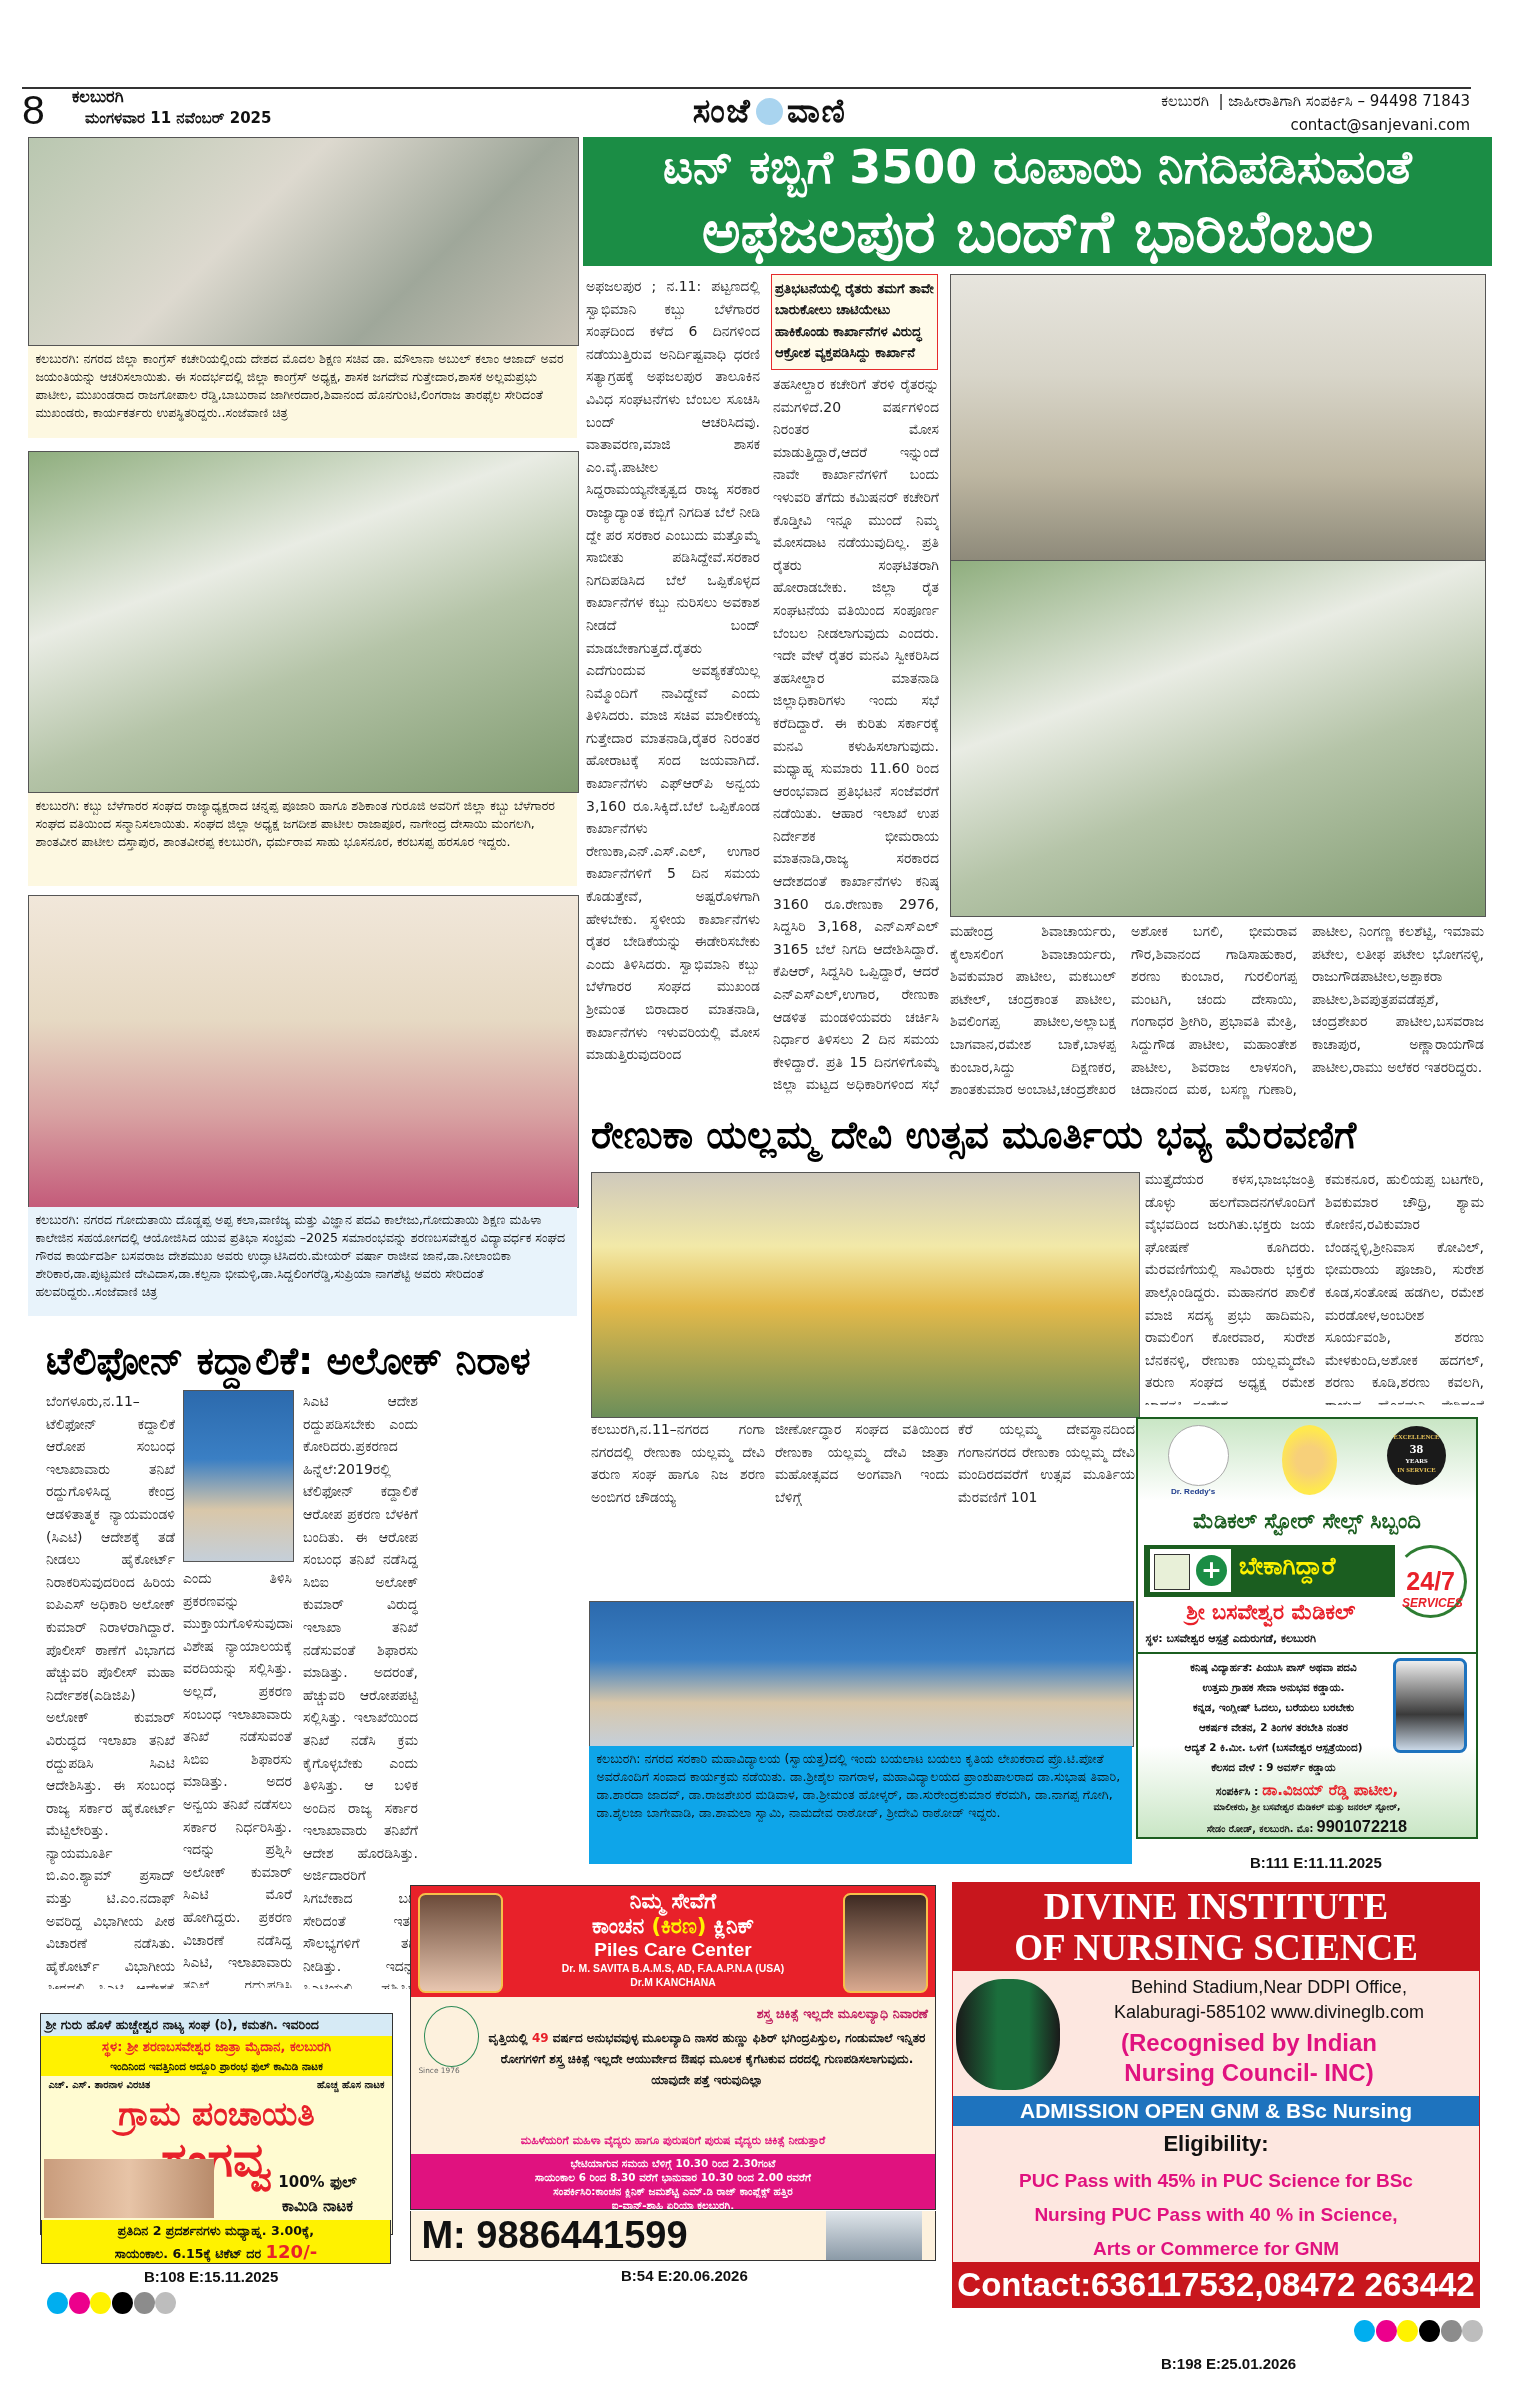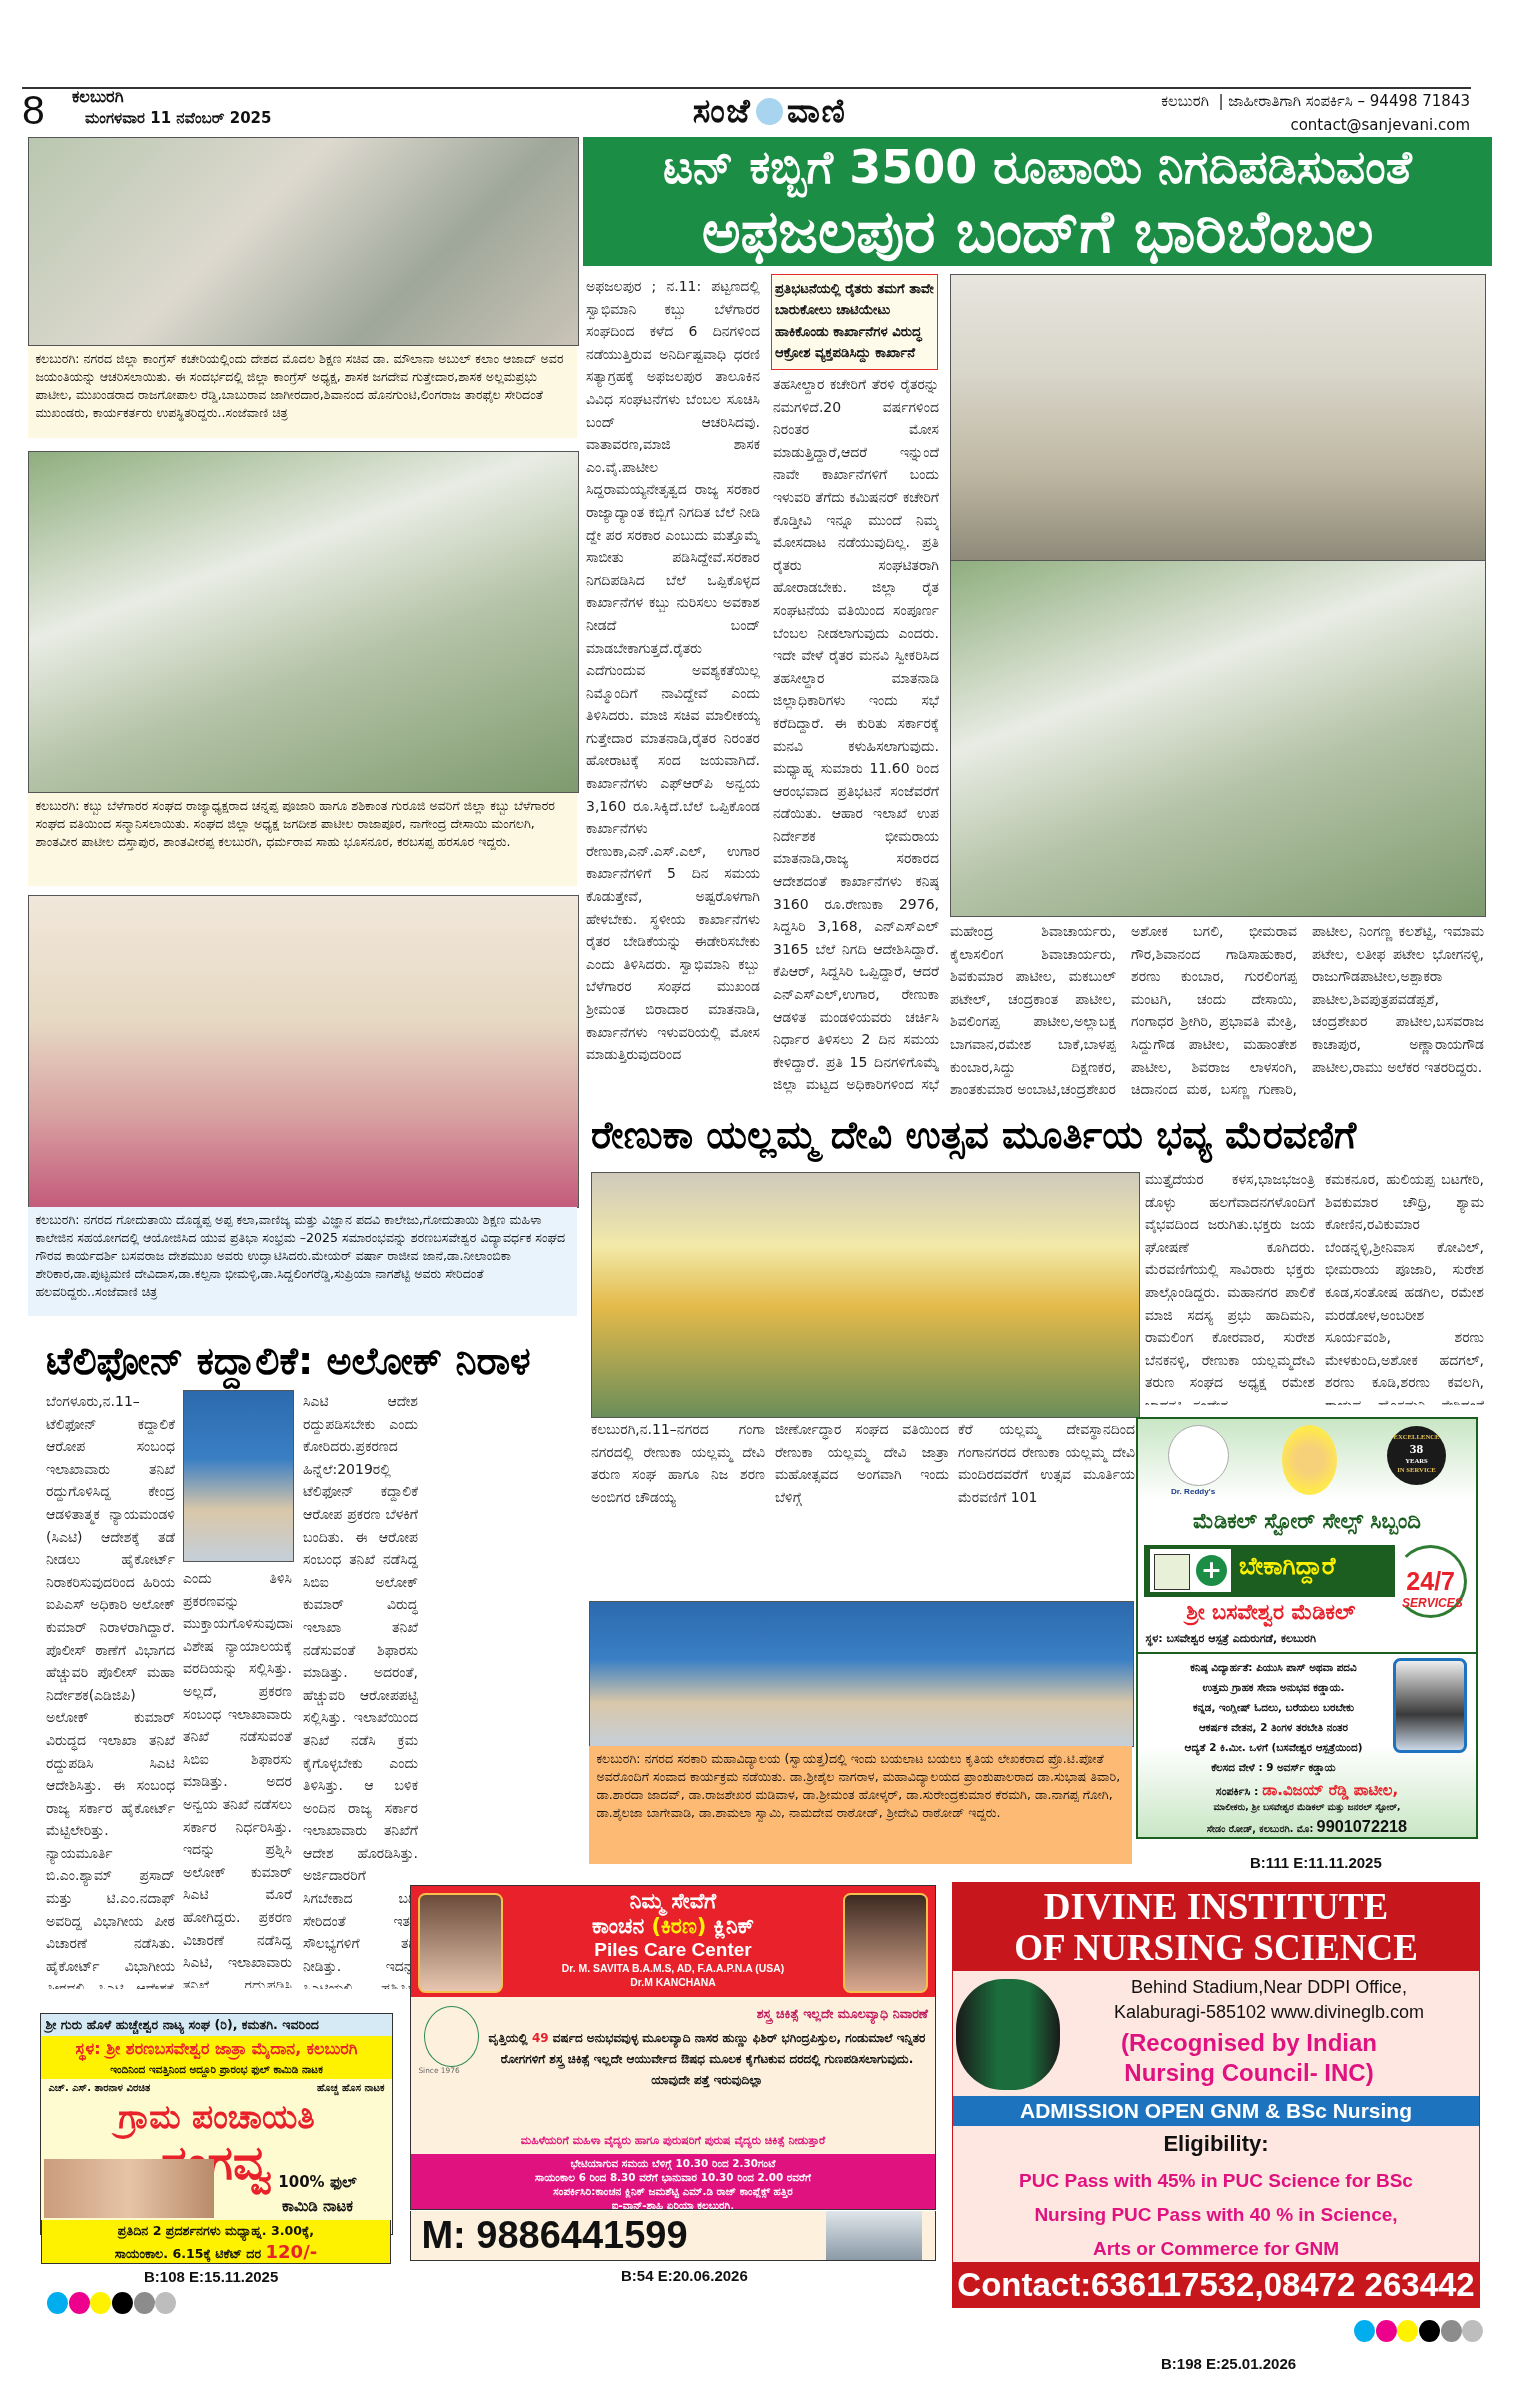--- a/index.html
+++ b/index.html
@@ -13,21 +13,21 @@
   .hdr-right{position:absolute;right:58px;top:89px;text-align:right;font-size:15px;line-height:24px;}
   .photo{position:absolute;background:linear-gradient(135deg,#b9c7b0 0%,#ddd9cf 40%,#9fa79a 70%,#c9c4b7 100%);border:0.7px solid #555;}
   .photo.green{background:linear-gradient(160deg,#8fae7e 0%,#e9ece4 35%,#b5c4a8 60%,#7f9a6f 100%);}
   .photo.stage{background:linear-gradient(180deg,#f1e7da 0%,#e6d9c3 40%,#d8a2a2 70%,#c45b7a 100%);}
   .photo.blue{background:linear-gradient(180deg,#2c6aad 0%,#3a7fc4 40%,#d9c7a9 70%,#c5cfd9 100%);}
   .photo.crowd{background:linear-gradient(180deg,#e7e5de 0%,#d8d5c9 35%,#bdb6a1 70%,#8e8a7a 100%);}
   .photo.temple{background:linear-gradient(180deg,#cfc9bc 0%,#f2e9a8 30%,#e3b94a 55%,#6b8e5a 100%);}
   .caption{position:absolute;font-size:12.6px;line-height:18px;padding:4.4px 7.4px;box-sizing:border-box;}
   .cap-yellow{background:#fdf8e1;}
   .cap-blue{background:#e8f3fb;}
-  .cap-pink{background:#fdba74;}
+  .cap-pink{background:#0ea5e9;}
   .green-banner{position:absolute;left:583px;top:137px;width:909px;height:129px;background:#1b8d45;color:#fff;text-align:center;font-weight:bold;}
   .green-banner .l1{font-size:46px;line-height:61px;}
   .green-banner .l2{font-size:59px;line-height:68px;}
   .col-text{position:absolute;font-size:14px;line-height:22.6px;text-align:justify;overflow:hidden;color:#222;}
   .highlight-box{position:absolute;left:771px;top:274px;width:167px;height:96px;border:1.5px solid #e52b2b;background:#fffbea;font-size:13.3px;font-weight:bold;line-height:21.4px;padding:3px;box-sizing:border-box;overflow:hidden;}
   .head-black{position:absolute;font-weight:bold;color:#000;white-space:nowrap;}
   .ad-block{position:absolute;box-sizing:border-box;overflow:hidden;}
   .ad-code{position:absolute;font-family:"Liberation Sans",sans-serif;font-weight:bold;font-size:15px;}
   .cmyk{position:absolute;display:flex;gap:0.7px;}
   .cmyk span{width:21px;height:22px;border-radius:50%;display:inline-block;}
@@ -82,21 +82,21 @@
 <div class="caption cap-pink" style="left:589px;top:1746px;width:543px;height:118px;">ಕಲಬುರಗಿ: ನಗರದ ಸರಕಾರಿ ಮಹಾವಿದ್ಯಾಲಯ (ಸ್ವಾಯತ್ತ)ದಲ್ಲಿ ಇಂದು ಬಯಲಾಟ ಬಯಲು ಕೃತಿಯ ಲೇಖಕರಾದ ಪ್ರೊ.ಟಿ.ಪೋತೆ ಅವರೊಂದಿಗೆ ಸಂವಾದ ಕಾರ್ಯಕ್ರಮ ನಡೆಯಿತು. ಡಾ.ಶ್ರೀಶೈಲ ನಾಗರಾಳ, ಮಹಾವಿದ್ಯಾಲಯದ ಪ್ರಾಂಶುಪಾಲರಾದ ಡಾ.ಸುಭಾಷ ತಿವಾರಿ, ಡಾ.ಶಾರದಾ ಜಾದವ್, ಡಾ.ರಾಜಶೇಖರ ಮಡಿವಾಳ, ಡಾ.ಶ್ರೀಮಂತ ಹೋಳ್ಕರ್, ಡಾ.ಸುರೇಂದ್ರಕುಮಾರ ಕೆರಮಗಿ, ಡಾ.ನಾಗಪ್ಪ ಗೋಗಿ, ಡಾ.ಶೈಲಜಾ ಬಾಗೇವಾಡಿ, ಡಾ.ಶಾಮಲಾ ಸ್ವಾಮಿ, ನಾಮದೇವ ರಾಠೋಡ್, ಶ್ರೀದೇವಿ ರಾಠೋಡ್ ಇದ್ದರು.</div>
 
 <div class="head-black" style="left:46px;top:1335px;font-size:38px;line-height:52px;">ಟೆಲಿಫೋನ್ ಕದ್ದಾಲಿಕೆ: ಅಲೋಕ್ ನಿರಾಳ</div>
 <div class="col-text" style="left:46px;top:1390px;width:129px;height:599px;">ಬೆಂಗಳೂರು,ನ.11–ಟೆಲಿಫೋನ್ ಕದ್ದಾಲಿಕೆ ಆರೋಪ ಸಂಬಂಧ ಇಲಾಖಾವಾರು ತನಿಖೆ ರದ್ದುಗೊಳಿಸಿದ್ದ ಕೇಂದ್ರ ಆಡಳಿತಾತ್ಮಕ ನ್ಯಾಯಮಂಡಳಿ (ಸಿಎಟಿ) ಆದೇಶಕ್ಕೆ ತಡೆ ನೀಡಲು ಹೈಕೋರ್ಟ್ ನಿರಾಕರಿಸುವುದರಿಂದ ಹಿರಿಯ ಐಪಿಎಸ್ ಅಧಿಕಾರಿ ಅಲೋಕ್ ಕುಮಾರ್ ನಿರಾಳರಾಗಿದ್ದಾರೆ. ಪೊಲೀಸ್ ಠಾಣೆಗೆ ವಿಭಾಗದ ಹೆಚ್ಚುವರಿ ಪೊಲೀಸ್ ಮಹಾ ನಿರ್ದೇಶಕ(ಎಡಿಜಿಪಿ) ಅಲೋಕ್ ಕುಮಾರ್ ವಿರುದ್ಧದ ಇಲಾಖಾ ತನಿಖೆ ರದ್ದುಪಡಿಸಿ ಸಿಎಟಿ ಆದೇಶಿಸಿತ್ತು. ಈ ಸಂಬಂಧ ರಾಜ್ಯ ಸರ್ಕಾರ ಹೈಕೋರ್ಟ್ ಮೆಟ್ಟಿಲೇರಿತ್ತು. ನ್ಯಾಯಮೂರ್ತಿ ಬಿ.ಎಂ.ಶ್ಯಾಮ್ ಪ್ರಸಾದ್ ಮತ್ತು ಟಿ.ಎಂ.ನದಾಫ್ ಅವರಿದ್ದ ವಿಭಾಗೀಯ ಪೀಠ ವಿಚಾರಣೆ ನಡೆಸಿತು. ಹೈಕೋರ್ಟ್ ವಿಭಾಗೀಯ ಪೀಠದಲ್ಲಿ ಸಿಎಟಿ ಆದೇಶಕ್ಕೆ ಮಧ್ಯಂತರ ತಡೆ ನೀಡಲು ನಿರಾಕರಿಸಿತು. ಅಲೋಕ್ ಅವರಿಗೆ ನೋಟಿಸ್ ಜಾರಿಗೊಳಿಸಿ, ಅಂತಿಮ ವಿಚಾರಣೆಯನ್ನು ಮುಂದೂಡಿತು. ವಿಚಾರಣೆ ವೇಳೆ ರಾಜ್ಯ ಸರ್ಕಾರದ ಪರ ವಾದ ಮಂಡಿಸಿದ ಅಡ್ವೊಕೇಟ್ ಜನರಲ್ ಶಶಿಕಿರಣ್ ಶೆಟ್ಟಿ,ಅಲೋಕ್ ಕುಮಾರ್ ವಿರುದ್ಧ ಟೆಲಿಫೋನ್ ಕದ್ದಾಲಿಕೆ ಆರೋಪವಿದ್ದು ಈ ಸಂಬಂಧ ತನಿಖೆ ನಡೆಸಿದ್ದ ಸಿಬಿಐ,ಕ್ರಿಮಿನಲ್ ಆರೋಪವಿಲ್ಲ</div>
 <div class="photo blue" style="left:183px;top:1390px;width:109px;height:170px;"></div>
 <div class="col-text" style="left:183px;top:1567px;width:109px;height:421px;">ಎಂದು ತಿಳಿಸಿ ಪ್ರಕರಣವನ್ನು ಮುಕ್ತಾಯಗೊಳಿಸುವುದಾಗಿ ವಿಶೇಷ ನ್ಯಾಯಾಲಯಕ್ಕೆ ವರದಿಯನ್ನು ಸಲ್ಲಿಸಿತ್ತು. ಅಲ್ಲದೆ, ಪ್ರಕರಣ ಸಂಬಂಧ ಇಲಾಖಾವಾರು ತನಿಖೆ ನಡೆಸುವಂತೆ ಸಿಬಿಐ ಶಿಫಾರಸು ಮಾಡಿತ್ತು. ಅದರ ಅನ್ವಯ ತನಿಖೆ ನಡೆಸಲು ಸರ್ಕಾರ ನಿರ್ಧರಿಸಿತ್ತು. ಇದನ್ನು ಪ್ರಶ್ನಿಸಿ ಅಲೋಕ್ ಕುಮಾರ್ ಸಿಎಟಿ ಮೊರೆ ಹೋಗಿದ್ದರು. ಪ್ರಕರಣ ವಿಚಾರಣೆ ನಡೆಸಿದ್ದ ಸಿಎಟಿ, ಇಲಾಖಾವಾರು ತನಿಖೆ ರದ್ದುಪಡಿಸಿ ಆದೇಶಿಸಿತು. ಆ ಆದೇಶವನ್ನು ರದ್ದುಪಡಿಸಿ, ಸರ್ಕಾರಕ್ಕೆ ತನಿಖೆ ಮುಂದುವರಿಸಲು ಅನುಮತಿ ನೀಡಬೇಕು ಎಂದು ಕೋರಿ ರಾಜ್ಯ ಸರ್ಕಾರ ಹೈಕೋರ್ಟ್‌ಗೆ ಅರ್ಜಿ ಸಲ್ಲಿಸಿದೆ. ಅರ್ಜಿ ವಿಚಾರಣೆ ಬಾಕಿ ಇರುವಾಗಲೇ ಅಂತಿಮ ಆದೇಶ ನೀಡಬೇಕು ಎಂದು ಕೋರಿದ್ದಾರೆ. ಆದ್ದರಿಂದ</div>
 <div class="col-text" style="left:303px;top:1390px;width:115px;height:599px;">ಸಿಎಟಿ ಆದೇಶ ರದ್ದುಪಡಿಸಬೇಕು ಎಂದು ಕೋರಿದರು.ಪ್ರಕರಣದ ಹಿನ್ನೆಲೆ:2019ರಲ್ಲಿ ಟೆಲಿಫೋನ್ ಕದ್ದಾಲಿಕೆ ಆರೋಪ ಪ್ರಕರಣ ಬೆಳಕಿಗೆ ಬಂದಿತು. ಈ ಆರೋಪ ಸಂಬಂಧ ತನಿಖೆ ನಡೆಸಿದ್ದ ಸಿಬಿಐ ಅಲೋಕ್ ಕುಮಾರ್ ವಿರುದ್ಧ ಇಲಾಖಾ ತನಿಖೆ ನಡೆಸುವಂತೆ ಶಿಫಾರಸು ಮಾಡಿತ್ತು. ಅದರಂತೆ, ಹೆಚ್ಚುವರಿ ಆರೋಪಪಟ್ಟಿ ಸಲ್ಲಿಸಿತ್ತು. ಇಲಾಖೆಯಿಂದ ತನಿಖೆ ನಡೆಸಿ ಕ್ರಮ ಕೈಗೊಳ್ಳಬೇಕು ಎಂದು ತಿಳಿಸಿತ್ತು. ಆ ಬಳಿಕ ಅಂದಿನ ರಾಜ್ಯ ಸರ್ಕಾರ ಇಲಾಖಾವಾರು ತನಿಖೆಗೆ ಆದೇಶ ಹೊರಡಿಸಿತ್ತು. ಅರ್ಜಿದಾರರಿಗೆ ಸಿಗಬೇಕಾದ ಬಡ್ತಿ ಸೇರಿದಂತೆ ಇತರೆ ಸೌಲಭ್ಯಗಳಿಗೆ ತಡೆ ನೀಡಿತ್ತು. ಇದನ್ನು ಸಿಎಟಿಯಲ್ಲಿ ಪ್ರಶ್ನಿಸಿದ್ದ ಅರ್ಜಿದಾರ ಅಲೋಕ್ ಕುಮಾರ್, ತಮ್ಮ ವಿರುದ್ಧ ಇಲಾಖಾವಾರು ತನಿಖೆ ನಡೆಸಲು ಆದೇಶಿಸಿರುವ ರಾಜ್ಯ ಸರ್ಕಾರದ ಕ್ರಮ ಕಾನೂನು ಬಾಹಿರವಾಗಿದ್ದು, ಅದನ್ನು ರದ್ದುಪಡಿಸಬೇಕೆಂದು ಕೋರಿದ್ದರು.</div>
 
 <div class="ad-block" style="left:40px;top:2013px;width:353px;height:222px;border:1.5px solid #333;background:#fffbd1;">
   <div style="background:#d6eaf5;font-weight:bold;font-size:12.6px;padding:3px 4.4px;white-space:nowrap;overflow:hidden;">ಶ್ರೀ ಗುರು ಹೊಳೆ ಹುಚ್ಚೇಶ್ವರ ನಾಟ್ಯ ಸಂಘ (ರಿ), ಕಮತಗಿ. ಇವರಿಂದ</div>
-  <div style="background:#fff200;color:#e8212a;font-weight:bold;font-size:16px;text-align:center;padding:3px 0;">ಸ್ಥಳ: ಶ್ರೀ ಶರಣಬಸವೇಶ್ವರ ಜಾತ್ರಾ ಮೈದಾನ, ಕಲಬುರಗಿ</div>
+  <div style="background:#fff200;color:#e8212a;font-weight:bold;font-size:13px;text-align:center;padding:3px 0;">ಸ್ಥಳ: ಶ್ರೀ ಶರಣಬಸವೇಶ್ವರ ಜಾತ್ರಾ ಮೈದಾನ, ಕಲಬುರಗಿ</div>
   <div style="background:#fff200;font-weight:bold;font-size:10.4px;text-align:center;padding:1.5px 0 3px;">ಇಂದಿನಿಂದ ಇವತ್ತಿನಿಂದ ಅದ್ದೂರಿ ಪ್ರಾರಂಭ ಫುಲ್ ಕಾಮಿಡಿ ನಾಟಕ</div>
   <div style="display:flex;justify-content:space-between;font-weight:bold;font-size:10px;padding:3px 7.4px;">
     <span>ಎಚ್. ಎಸ್. ತಾರನಾಳ ವಿರಚಿತ</span>
     <span>ಹೊಚ್ಚ ಹೊಸ ನಾಟಕ</span>
   </div>
   <div style="color:#e8212a;font-weight:bold;font-size:33px;text-align:center;line-height:40px;">ಗ್ರಾಮ ಪಂಚಾಯತಿ</div>
   <div style="color:#e8212a;font-weight:bold;font-size:47px;text-align:center;line-height:52px;">ಗಂಗವ್ವ</div>
 </div>
 <div class="ad-block" style="left:44px;top:2159px;width:170px;height:59px;background:linear-gradient(90deg,#c99c7c,#e7c4a7,#b88b6b);"></div>
 <div class="ad-block" style="left:251px;top:2170px;width:133px;text-align:center;font-weight:bold;font-size:15px;line-height:24px;">

